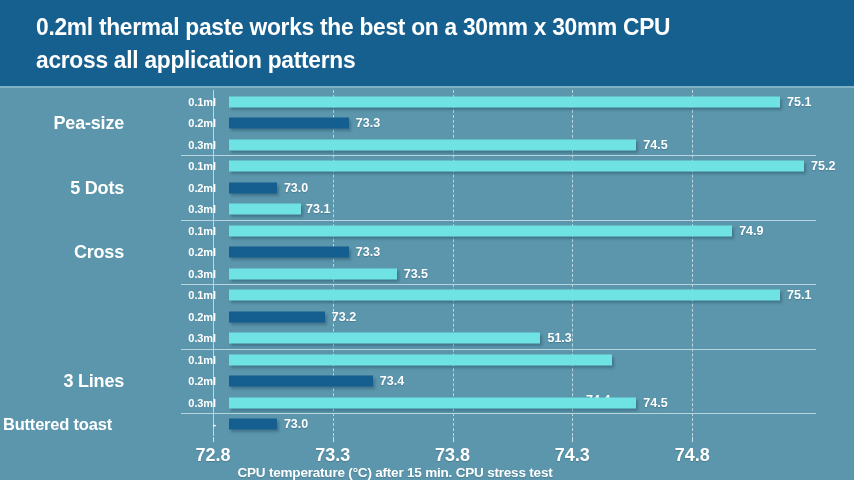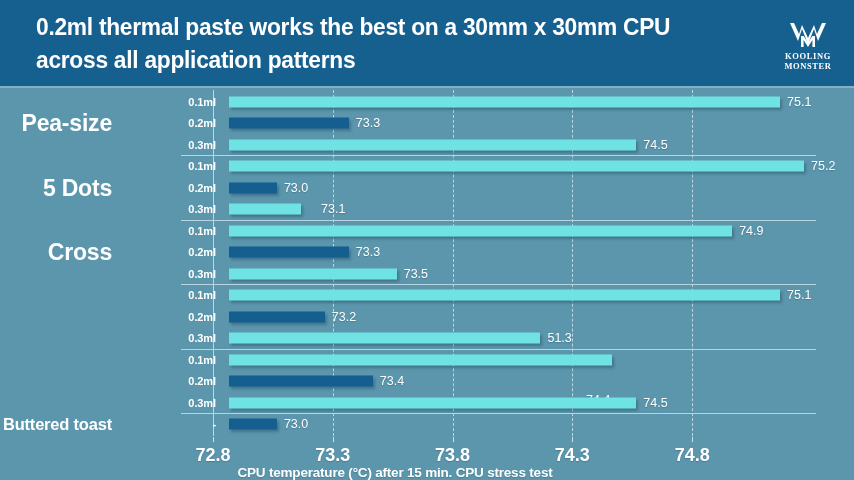--- a/index.html
+++ b/index.html
@@ -144,40 +144,40 @@
   }
   .bar.light { background: #6fe3e3; }
   .bar.dark  { background: #155e90; }
 
   .value {
     position: absolute;
     top: 50%;
     transform: translateY(-50%);
     color: #ffffff;
     font-size: 12.5px;
-    font-weight: normal;
+    font-weight: bold;
     white-space: nowrap;
     font-family: "Liberation Sans", sans-serif;
     text-shadow: 0 1px 1px rgba(20,55,75,0.25);
   }
 
   
   #cat-labels {
     position: absolute;
     left: 0; top: 0;
     width: 120px;
     height: 348px;
   }
   .cat-label {
     position: absolute;
-    left: 0;
+    left: 12px;
     width: 112px;
     text-align: right;
     color: #ffffff;
-    font-size: 23px;
+    font-size: 18px;
     font-weight: bold;
     font-family: "Liberation Sans", sans-serif;
     letter-spacing: -0.2px;
     transform: translateY(-50%);
     white-space: nowrap;
   }
   .cat-label.small {
     font-size: 16.5px;
     width: 168px;
   }
@@ -220,45 +220,37 @@
     letter-spacing: -0.2px;
     text-shadow: 0 1px 1px rgba(20,55,75,0.25);
   }
 </style>
 </head>
 <body>
 
 <div id="header">
   <div id="header-title">0.2ml thermal paste works the best on a 30mm x 30mm CPU across all application patterns</div>
 
-  <div id="logo">
-    <svg id="logo-mark" width="40" height="28" viewBox="0 0 40 28">
-      <path d="M2 1 L10 19 L14 7 L20 22 L26 7 L30 19 L38 1
-               L34 1 L29 12 L26 3 L20 16 L14 3 L11 12 L6 1 Z" fill="#ffffff"></path>
-      <path d="M13 14 L13 25 L15.6 25 L15.6 18 L20 25 L24.4 18 L24.4 25 L27 25 L27 14 L24.4 14 L20 20.5 L15.6 14 Z" fill="#ffffff"></path>
-    </svg>
-    <span class="logo-word">KOOLING</span>
-    <span class="logo-word">MONSTER</span>
-  </div>
 </div>
 
 <div id="plot">
 
   <div id="grid-layer" style="height: 349px;">
     <div id="axis-line" style="left: 213px; height: 346px;"></div>
   <div class="gridline" style="left: 332.796px; height: 346px;"></div>
       <div class="gridline" style="left: 452.592px; height: 346px;"></div>
       <div class="gridline" style="left: 572.388px; height: 346px;"></div>
       <div class="gridline" style="left: 692.184px; height: 346px;"></div>
     </div>
 
   <div id="cat-labels">
       <div class="cat-label" style="top: 35.25px;">Pea-size</div>
       <div class="cat-label" style="top: 99.75px;">5 Dots</div>
       <div class="cat-label" style="top: 164.25px;">Cross</div>
+      <div class="cat-label" style="top: 293.25px;">3 Lines</div>
       <div class="cat-label small" style="top: 336.25px; left: -56px;">Buttered toast</div>
     </div>
 
   <div id="rows" style="top: 3px; padding-left: 16px;">
       <div class="row">
         <div class="series-label">0.1ml</div>
         <div class="bar light" style="width: 551.061px;"></div>
         <div class="value" style="left: 771.061px;">75.1</div>
       </div>
       <div class="row">
@@ -277,21 +269,21 @@
         <div class="value" style="left: 795.02px;">75.2</div>
       </div>
       <div class="row">
         <div class="series-label">0.2ml</div>
         <div class="bar dark" style="width: 47.9184px;"></div>
         <div class="value" style="left: 267.918px;">73.0</div>
       </div>
       <div class="row">
         <div class="series-label">0.3ml</div>
         <div class="bar light" style="width: 71.8776px;"></div>
-        <div class="value" style="left: 305px;">73.1</div>
+        <div class="value" style="left: 290px;">73.1</div>
       </div>
       <div class="row sep-top">
         <div class="series-label">0.1ml</div>
         <div class="bar light" style="width: 503.143px;"></div>
         <div class="value" style="left: 723.143px;">74.9</div>
       </div>
       <div class="row">
         <div class="series-label">0.2ml</div>
         <div class="bar dark" style="width: 119.796px;"></div>
         <div class="value" style="left: 339.796px;">73.3</div>

